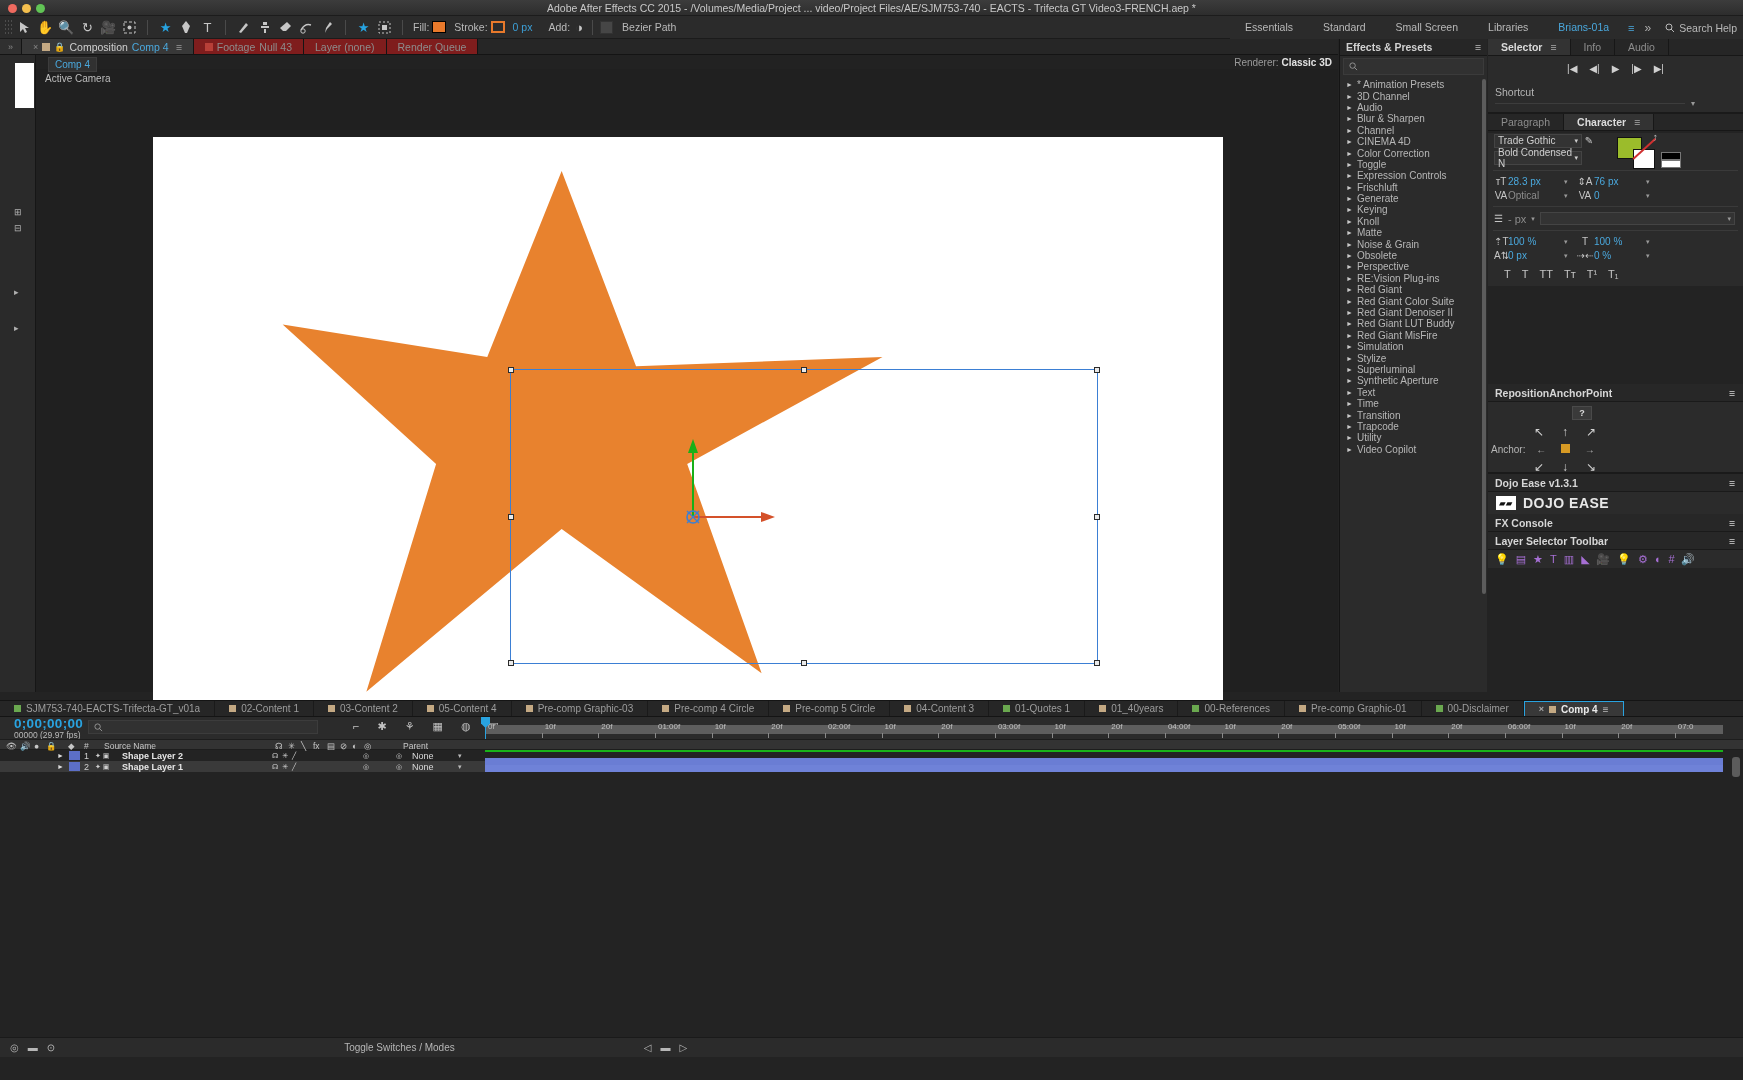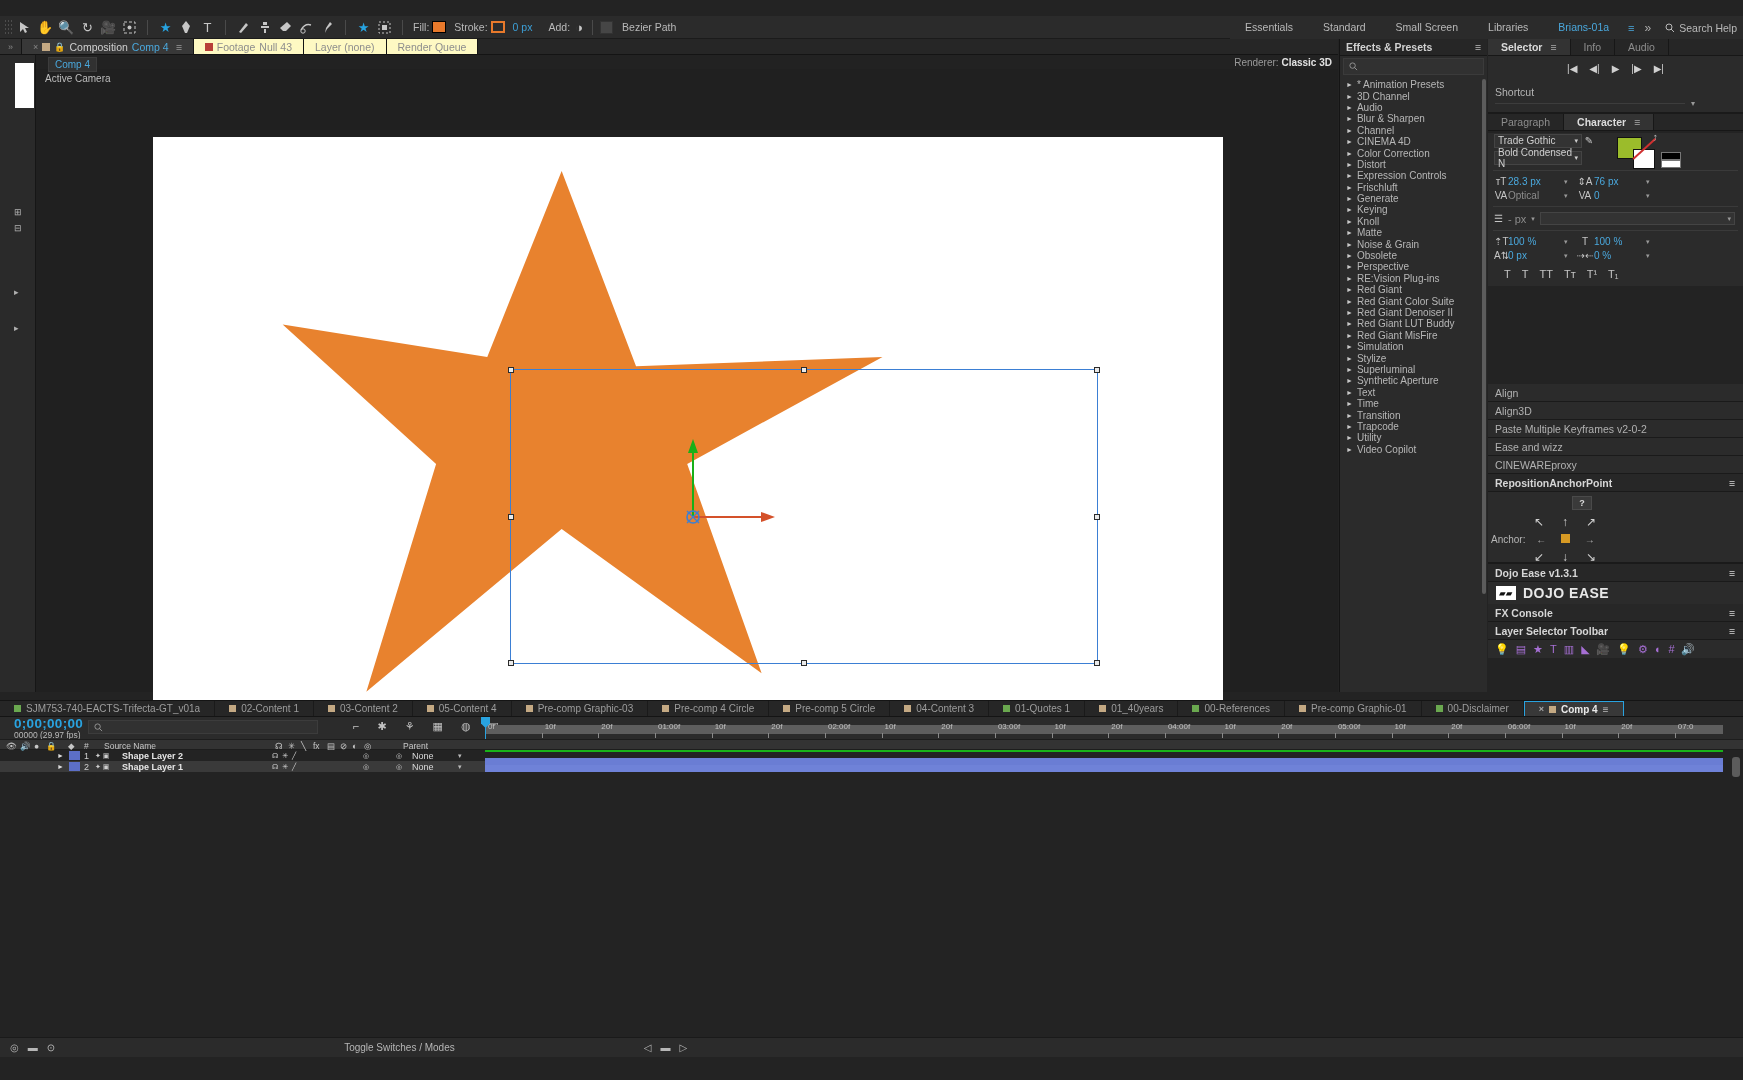--- a/index.html
+++ b/index.html
@@ -60,21 +60,21 @@
 
   
   .tabstrip{
     position:absolute; left:0; top:39px; width:1338px; height:16px;
     background:#262626; border-bottom:1px solid #141414; display:flex; align-items:stretch;
   }
   .ts-grip{ width:22px; display:flex;align-items:center;justify-content:center;color:#888;font-size:9px;
     background:#303030; border-right:1px solid #141414;}
   .ptab{
     display:flex; align-items:center; gap:4px; padding:0 11px; font-size:10.5px;
-    color:#8d8d8d; border-right:1px solid #141414; background:#fef9c3; cursor:default;
+    color:#8d8d8d; border-right:1px solid #141414; background:#7f1d1d; cursor:default;
   }
   .ptab.sel{ background:#383838; color:#d0d0d0;}
   .ptab .x{ font-size:9px; color:#888; }
   .ptab .sq{ width:8px;height:8px;display:inline-block;}
   .sq-tan{background:#c4a983;} .sq-red{background:#b83f38;}
   .ptab .nm{ color:#4aa8dd;}
   .ptab .ham{ color:#999; margin-left:3px;}
   .ptab .lock{ font-size:9px;}
 
   
@@ -237,20 +237,28 @@
     font-size:10px; color:#b6b6b6;}
   .tgl-label{ margin-left:280px;}
 
   .scrollv{ position:absolute; right:3px; top:40px; width:8px; height:20px; background:#5c5c5c; border-radius:3px;}
 </style>
 </head>
 <body>
 
 <div class="app">
 
+  <div class="titlebar">
+    <div class="traffic">
+      <i class="tl-red"></i>
+      <i class="tl-yel"></i>
+      <i class="tl-grn"></i>
+    </div>
+    <div class="title-text">Adobe After Effects CC 2015 - /Volumes/Media/Project ... video/Project Files/AE/SJM753-740 - EACTS - Trifecta GT Video3-FRENCH.aep *</div>
+  </div>
 
   <div class="toolbar">
     <div class="tb-grip"></div>
     <div class="tb-icon">
       <svg width="11" height="13" viewBox="0 0 11 13">
           <path d="M1 1 L1 11 L4 8 L6 12 L8 11 L6 7 L10 7 Z" fill="#c6c6c6"></path>
         </svg>
       </div>
     <div class="tb-icon">✋</div>
     <div class="tb-icon">🔍</div>
@@ -467,21 +475,21 @@
         <div class="fx-item">
           <span class="tri">►</span>
           <span>CINEMA 4D</span>
         </div>
         <div class="fx-item">
           <span class="tri">►</span>
           <span>Color Correction</span>
         </div>
         <div class="fx-item">
           <span class="tri">►</span>
-          <span>Distort</span>
+          <span>Toggle</span>
         </div>
         <div class="fx-item">
           <span class="tri">►</span>
           <span>Expression Controls</span>
         </div>
         <div class="fx-item">
           <span class="tri">►</span>
           <span>Frischluft</span>
         </div>
         <div class="fx-item">
@@ -685,37 +693,20 @@
         <span>T</span>
         <span>T</span>
         <span>TT</span>
         <span>Tᴛ</span>
         <span>T¹</span>
         <span>T₁</span>
       </div>
     </div>
 
     <div class="scripts">
-      <div id="script-rows">
-          <div class="sc-row">
-            <span>Align</span>
-          </div>
-          <div class="sc-row">
-            <span>Align3D</span>
-          </div>
-          <div class="sc-row">
-            <span>Paste Multiple Keyframes v2-0-2</span>
-          </div>
-          <div class="sc-row">
-            <span>Ease and wizz</span>
-          </div>
-          <div class="sc-row">
-            <span>CINEWAREproxy</span>
-          </div>
-        </div>
 
       <div class="sc-row hdr">
         <span>RepositionAnchorPoint</span>
         <span>≡</span>
       </div>
       <div class="rap-body">
         <span class="rap-q">?</span>
         <div class="rap-arrows">
           <span>↖</span>
           <span>↑</span>

